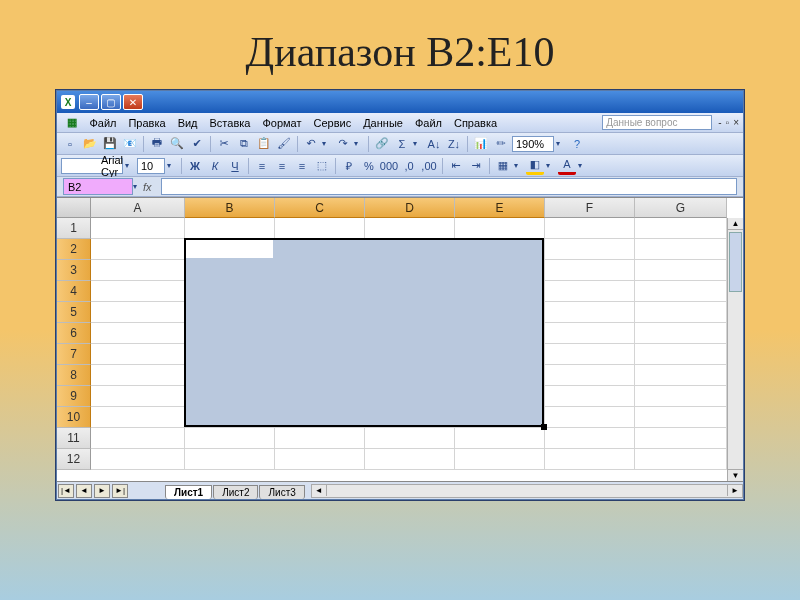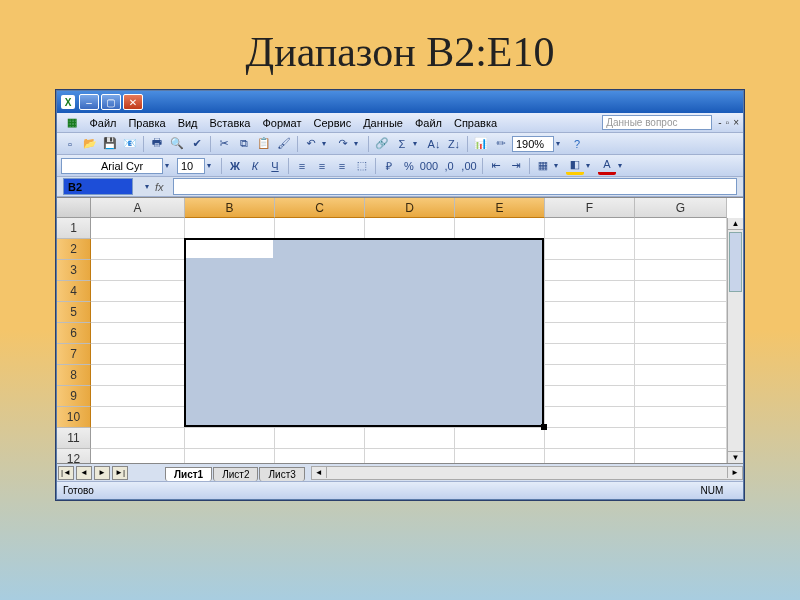--- a/index.html
+++ b/index.html
@@ -80,30 +80,30 @@
   .tb-btn {
     width:18px; height:18px; display:flex;align-items:center;justify-content:center;
     font-size:11px; color:#2a4a8a; cursor:pointer; border-radius:2px;
   }
   .tb-sep { width:1px; height:16px; background:#a0b0d0; margin:0 2px; }
   .tb-dd { width:10px;font-size:8px;color:#2a4a8a;cursor:pointer; }
   .fontbox,.sizebox {
     background:#fff; border:1px solid #7a9ac8; height:16px;
     font-size:11px; padding:0 3px; display:flex;align-items:center;
   }
-  .fontbox{width:102px;padding-left:39px;} .sizebox{width:28px;}
+  .fontbox{width:62px;padding-left:39px;} .sizebox{width:28px;}
   .zoombox{background:#fff;border:1px solid #7a9ac8;height:16px;font-size:11px;padding:0 3px;display:flex;align-items:center;width:42px;}
   
   .fxbar {
     height:20px; background:#d6e0f0; border-bottom:1px solid #a0b0d0;
     display:flex; align-items:center; font-size:11px;
   }
   .namebox {
-    width:70px; height:17px; background:#1d4ed8; border:1px solid #7a9ac8;
-    margin:0 12px 0 6px; padding:0 4px; display:flex;align-items:center;font-weight:bold;
+    width:70px; height:17px; background:#f0abfc; border:1px solid #7a9ac8;
+    margin:0 0 0 6px; padding:0 4px; display:flex;align-items:center;
   }
   .fxbar .fx { width:18px;text-align:left;font-style:italic;color:#555;cursor:pointer;}
   .formula-input {
     flex:1; height:17px; background:#fff; border:1px solid #7a9ac8;
     margin-right:6px;
   }
   
   .grid-wrap { flex:1; position:relative; background:#fff; overflow:hidden; border-top:1px solid #888;}
   .col-headers {
     display:flex; height:20px; position:absolute; left:0;top:0;right:0;
@@ -442,18 +442,14 @@
     <div class="navb">|◄</div>
     <div class="navb">◄</div>
     <div class="navb">►</div>
     <div class="navb">►|</div>
     <div class="stab active">Лист1</div>
     <div class="stab inactive">Лист2</div>
     <div class="stab inactive">Лист3</div>
     <div class="hscroll"></div>
   </div>
 
-  <div class="statusbar">
-    <div class="ready">Готово</div>
-    <div class="num">NUM</div>
-  </div>
 
 </div>
 
 </body></html>

